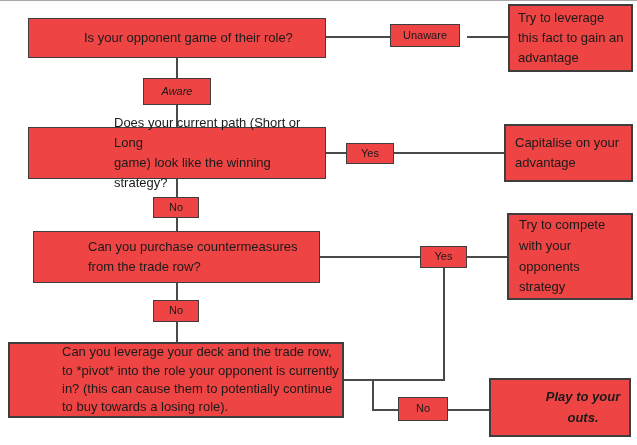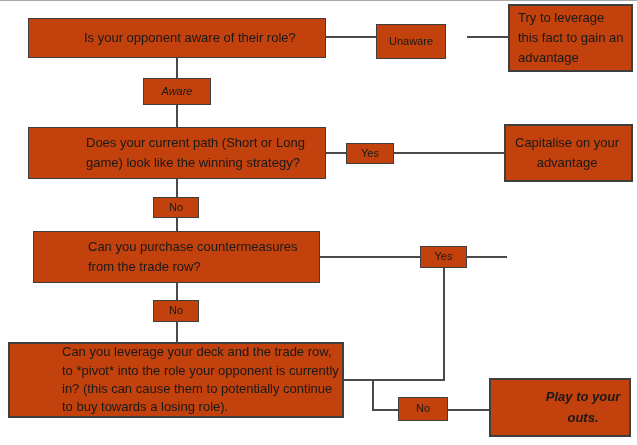--- a/index.html
+++ b/index.html
@@ -11,21 +11,21 @@
     font-family: "Liberation Sans", sans-serif;
     color: #1a1a1a;
     overflow: hidden;
   }
   .top-rule {
     position: absolute; left: 0; top: 0; width: 637px; height: 1px;
     background: #a8a8a8;
   }
   .node {
     position: absolute;
-    background: #c2410c;
+    background: #ef4444;
     border: 1.5px solid #3e3e3e;
     box-sizing: border-box;
     display: flex;
     align-items: center;
     font-size: 13px;
     line-height: 1.5;
     white-space: pre-line;
     z-index: 2;
   }
   .node.heavy { border-width: 2px; }
@@ -34,36 +34,36 @@
     font-size: 11px;
     line-height: 1.2;
     white-space: nowrap;
   }
   .line { position: absolute; background: #4a4a4a; z-index: 1; }
   .h { height: 2px; }
   .v { width: 2px; }
 
   
   #q1 { left: 28px;  top: 18px;  width: 298px; height: 40px; padding-left: 55px; }
-  #q2 { left: 28px;  top: 127px; width: 298px; height: 52px; padding-left: 57px; line-height: 1.55; }
+  #q2 { left: 28px;  top: 127px; width: 298px; height: 52px; padding-left: 85px; line-height: 1.55; }
   #q3 { left: 33px;  top: 231px; width: 287px; height: 52px; padding-left: 54px; line-height: 1.55; }
   #q4 { left: 8px;   top: 342px; width: 336px; height: 76px; padding-left: 52px; line-height: 1.42; }
 
   
   #aware   { left: 143px; top: 78px;  width: 68px; height: 27px; font-style: italic; }
-  #unaware { left: 376px; top: 24px;  width: 70px; height: 35px; }
+  #unaware { left: 390px; top: 24px;  width: 70px; height: 23px; }
   #yes1    { left: 346px; top: 143px; width: 48px; height: 21px; }
   #no1     { left: 153px; top: 197px; width: 46px; height: 21px; }
   #yes2    { left: 420px; top: 246px; width: 47px; height: 22px; }
   #no2     { left: 153px; top: 300px; width: 46px; height: 22px; }
   #no3     { left: 398px; top: 397px; width: 50px; height: 24px; }
 
   
   #leverage   { left: 508px; top: 4px;   width: 125px; height: 68px; padding-left: 8px;  line-height: 1.55; }
-  #capitalise { left: 504px; top: 124px; width: 129px; height: 58px; padding-left: 9px;  line-height: 1.55; text-align: center; }
+  #capitalise { left: 504px; top: 124px; width: 129px; height: 58px; padding-left: 9px;  line-height: 1.55; }
   #compete    { left: 507px; top: 213px; width: 126px; height: 87px; padding-left: 10px; line-height: 1.6; }
   #play       { left: 489px; top: 378px; width: 142px; height: 59px; padding-left: 46px;
                 font-weight: bold; font-style: italic; justify-content: center;
                 text-align: center; line-height: 1.55; }
 
   
   #c-h1 { left: 325px; top: 36px;  width: 73px; }
   #c-h2 { left: 467px; top: 36px;  width: 41px; }
   #c-h3 { left: 325px; top: 152px; width: 21px; }
   #c-h4 { left: 394px; top: 152px; width: 110px; }
@@ -83,21 +83,21 @@
   #c-v7 { left: 443px; top: 267px; height: 114px; }
   #c-v8 { left: 372px; top: 379px; height: 32px; }
 </style>
 </head>
 <body>
 
 <div id="canvas">
 
   <div class="top-rule"></div>
 
-  <div class="node" id="q1">Is your opponent aware of their role?</div>
+  <div class="node" id="q1">Is your opponent game of their role?</div>
   <div class="node" id="q2">Does your current path (Short or Long
 game) look like the winning strategy?</div>
   <div class="node heavy" id="q4">Can you leverage your deck and the trade row,
 to *pivot* into the role your opponent is currently
 in? (this can cause them to potentially continue
 to buy towards a losing role).</div>
   <div class="node" id="q3">Can you purchase countermeasures
 from the trade row?</div>
 
   <div class="node label-box" id="unaware">Unaware</div>
@@ -106,20 +106,24 @@
   <div class="node label-box" id="no1">No</div>
   <div class="node label-box" id="yes2">Yes</div>
   <div class="node label-box" id="no2">No</div>
   <div class="node label-box" id="no3">No</div>
 
   <div class="node heavy" id="leverage">Try to leverage
 this fact to gain an
 advantage</div>
   <div class="node heavy" id="capitalise">Capitalise on your
 advantage</div>
+  <div class="node heavy" id="compete">Try to compete
+with your
+opponents
+strategy</div>
   <div class="node heavy" id="play">Play to your
 outs.</div>
 
   <div class="line h" id="c-h1"></div>
   <div class="line h" id="c-h2"></div>
   <div class="line h" id="c-h3"></div>
   <div class="line h" id="c-h4"></div>
   <div class="line h" id="c-h5"></div>
   <div class="line h" id="c-h6"></div>
   <div class="line h" id="c-h7"></div>

